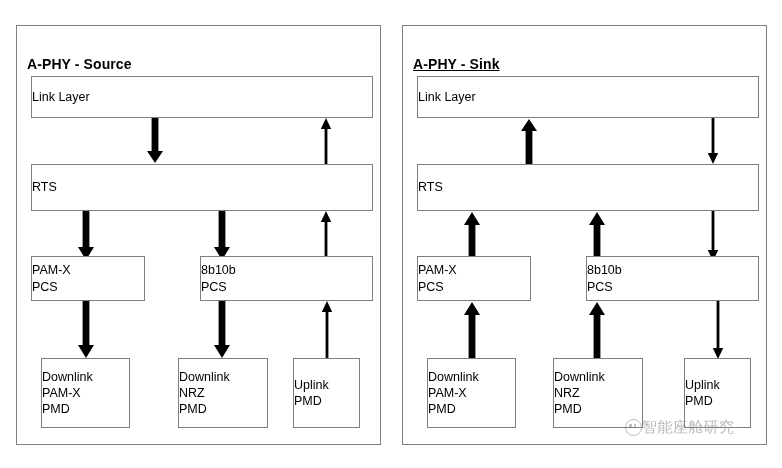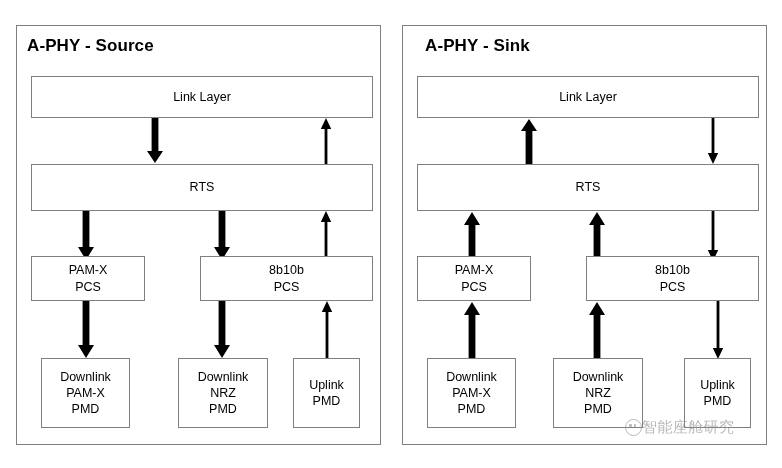--- a/index.html
+++ b/index.html
@@ -24,36 +24,37 @@
 
   
   .panel {
     position: absolute;
     background: #ffffff;
     border: 1px solid #7f7f7f;
     box-sizing: border-box;
   }
   .panel-title {
     position: absolute;
-    font-size: 17px;
+    font-size: 14px;
     font-weight: bold;
     color: #000000;
     letter-spacing: 0.1px;
     white-space: nowrap;
+    margin-top: 20px;
   }
 
   
   .block {
     position: absolute;
     box-sizing: border-box;
     background: #ffffff;
     border: 1px solid #7f7f7f;
     display: flex;
     flex-direction: column;
-    align-items: center;
+    align-items: flex-start;
     justify-content: center;
     text-align: center;
     color: #000000;
     font-size: 12.5px;
     line-height: 1.30;
     z-index: 5;
   }
   .block .ln { display: block; white-space: nowrap; }
 
   
@@ -187,21 +188,21 @@
   </div>
 
   <div class="arrow" style="left:317px; top:301px; width:20px; height:58px;">
     <svg width="20" height="58" viewBox="0 0 20 58">
       <path d="M8.6,58 L11.4,58 L11.4,11 L15.2,11 L10,0 L4.8,11 L8.6,11 Z" fill="#000000"></path>
     </svg>
   </div>
 
   <div class="panel" style="left:402px; top:25px; width:365px; height:420px;"></div>
 
-  <div class="panel-title" style="left:425px; top:36px;">A-PHY - Sink</div>
+  <div class="panel-title" style="left:413px; top:36px;text-decoration:underline;">A-PHY - Sink</div>
 
   <div class="block" style="left:417px; top:76px; width:342px; height:42px;">
     <span class="ln">Link Layer</span>
   </div>
 
   <div class="block" style="left:417px; top:164px; width:342px; height:47px;">
     <span class="ln">RTS</span>
   </div>
 
   <div class="block" style="left:417px; top:256px; width:114px; height:45px;">

